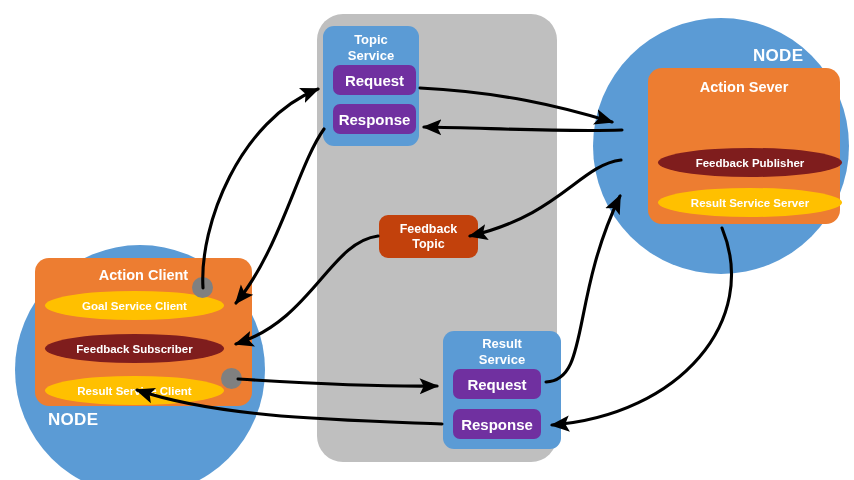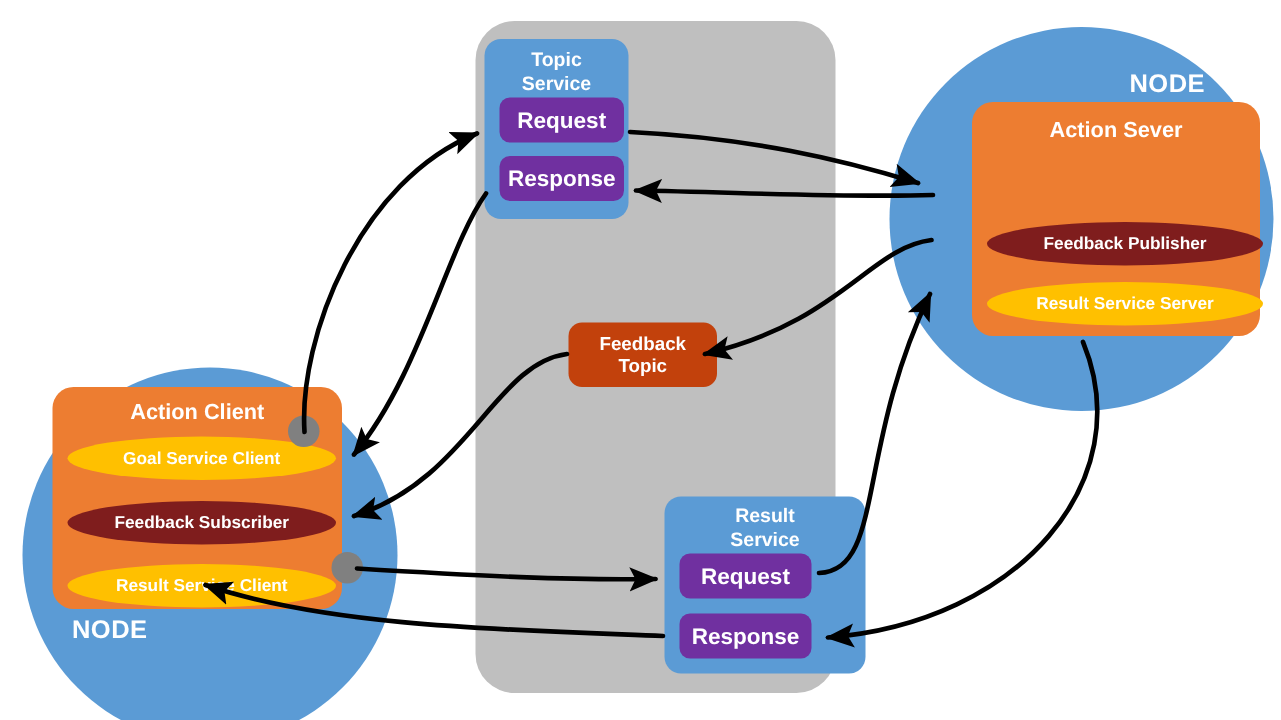--- a/index.html
+++ b/index.html
@@ -65,21 +65,21 @@
   #client-node-label{ left:48px; top:410px; }
   #server-node-label{ left:753px; top:46px; }
 
   
   .orange-box{
     position:absolute;
     background:#ed7d31;
     border-radius:14px;
     z-index:15;
   }
-  #client-box{ left:35px; top:258px; width:193px; height:148px; }
+  #client-box{ left:35px; top:258px; width:217px; height:148px; }
   #server-box{ left:620px; top:68px; width:192px; height:156px;margin-left:28px; }
 
   .orange-title{
     position:absolute;
     width:100%;
     text-align:center;
     font-size:14.5px;
     font-weight:bold;
     color:#ffffff;
     z-index:20;
@@ -125,21 +125,21 @@
   #dot-result-client{ left:221px; top:368px; }
 
   
   .svc-box{
     position:absolute;
     background:#5b9bd5;
     border-radius:11px;
     z-index:20;
   }
   #goal-service-box{ left:323px; top:26px; width:96px; height:120px; }
-  #result-service-box{ left:443px; top:331px; width:118px; height:118px;padding-left:16px; }
+  #result-service-box{ left:443px; top:331px; width:118px; height:118px; }
 
   .svc-title{
     position:absolute;
     left:0; width:100%;
     text-align:center;
     font-size:13px;
     font-weight:bold;
     color:#ffffff;
     line-height:16px;
     z-index:24;

